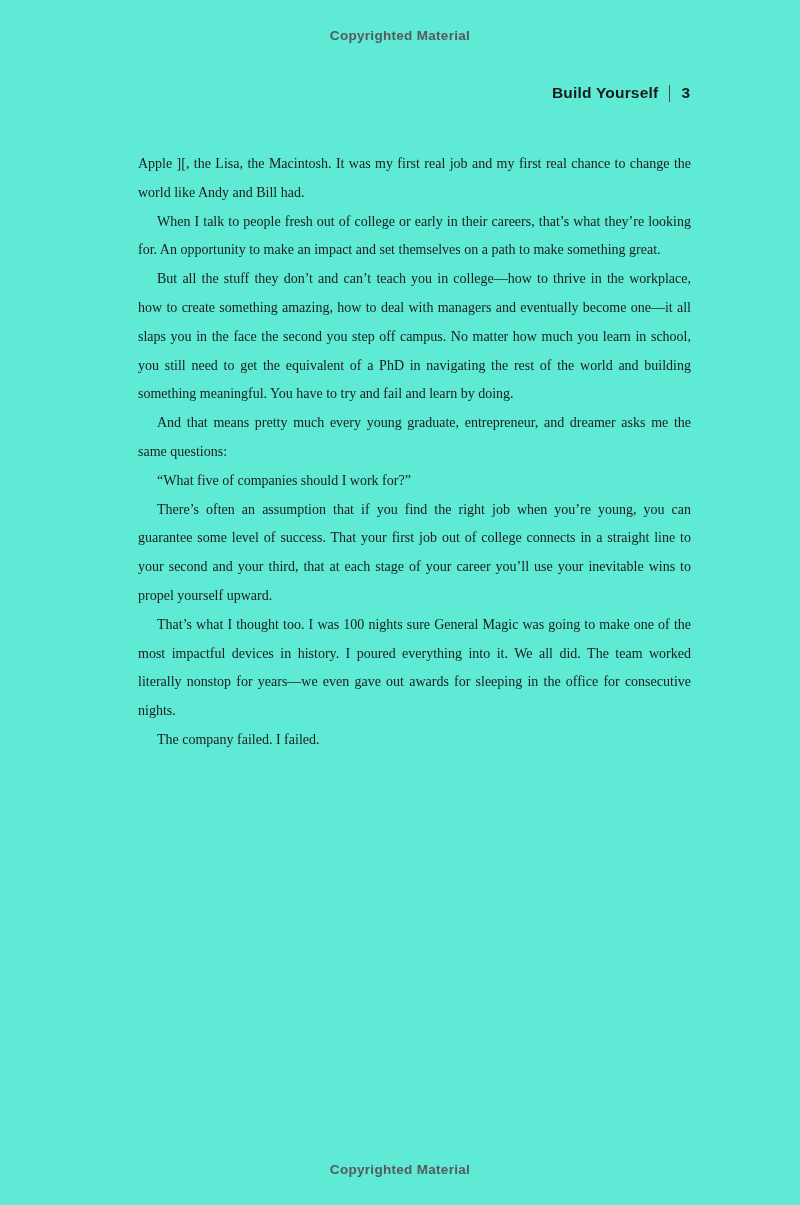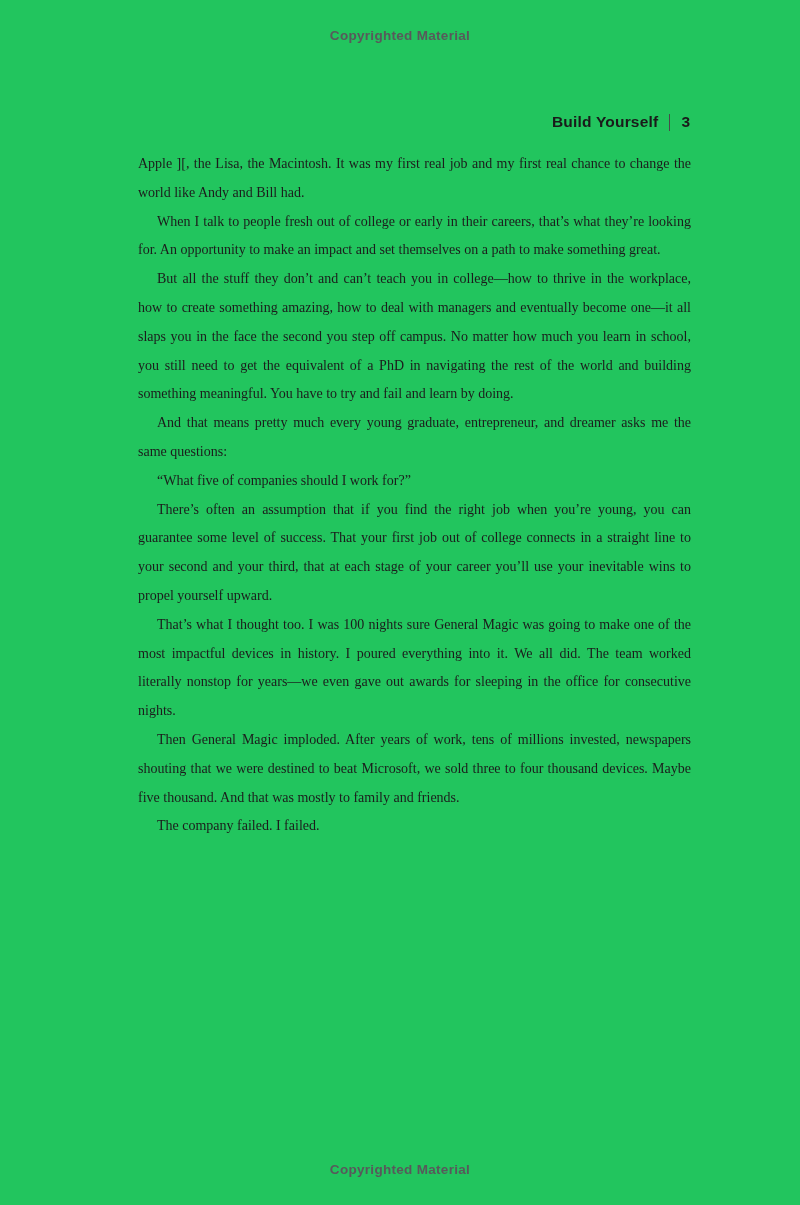--- a/index.html
+++ b/index.html
@@ -1,40 +1,40 @@
 <!DOCTYPE html>
 <html><head>
 <meta charset="utf-8">
 <style>
   html, body { margin: 0; padding: 0; background: #ffffff; }
   .page {
     position: relative;
     width: 800px;
     height: 1205px;
-    background: #22c55e;
+    background: #5eead4;
     font-family: "Liberation Serif", serif;
     overflow: hidden;
   }
   .copyright-notice {
     position: absolute;
     left: 0;
     width: 100%;
     text-align: center;
     font-family: "Liberation Sans", sans-serif;
     font-size: 13.5px;
     font-weight: 700;
     color: #58595b;
     letter-spacing: 0.3px;
   }
   .copyright-notice.top { top: 28px; }
   .copyright-notice.bottom { top: 1162px; }
 
   .running-header {
     position: absolute;
-    top: 113px;
+    top: 84px;
     right: 110px;
     display: flex;
     align-items: center;
     font-family: "Liberation Sans", sans-serif;
     color: #1a1a1a;
   }
   .running-header .chapter-title {
     font-size: 15.5px;
     font-weight: 700;
     letter-spacing: 0.2px;
@@ -81,19 +81,18 @@
   </div>
 
   <div class="body-text">
     <p class="no-indent">Apple ][, the Lisa, the Macintosh. It was my first real job and my first real chance to change the world like Andy and Bill had.</p>
     <p>When I talk to people fresh out of college or early in their careers, that’s what they’re looking for. An opportunity to make an impact and set themselves on a path to make something great.</p>
     <p>But all the stuff they don’t and can’t teach you in college—how to thrive in the workplace, how to create something amazing, how to deal with managers and eventually become one—it all slaps you in the face the second you step off campus. No matter how much you learn in school, you still need to get the equivalent of a PhD in navigating the rest of the world and building something meaningful. You have to try and fail and learn by doing.</p>
     <p>And that means pretty much every young graduate, entrepreneur, and dreamer asks me the same questions:</p>
     <p>“What five of companies should I work for?”</p>
     <p>There’s often an assumption that if you find the right job when you’re young, you can guarantee some level of success. That your first job out of college connects in a straight line to your second and your third, that at each stage of your career you’ll use your inevitable wins to propel yourself upward.</p>
     <p>That’s what I thought too. I was 100 nights sure General Magic was going to make one of the most impactful devices in history. I poured everything into it. We all did. The team worked literally nonstop for years—we even gave out awards for sleeping in the office for consecutive nights.</p>
-    <p>Then General Magic imploded. After years of work, tens of millions invested, newspapers shouting that we were destined to beat Microsoft, we sold three to four thousand devices. Maybe five thousand. And that was mostly to family and friends.</p>
     <p>The company failed. I failed.</p>
   </div>
 
   <div class="copyright-notice bottom">Copyrighted Material</div>
 
 </div>
 
 </body></html>

